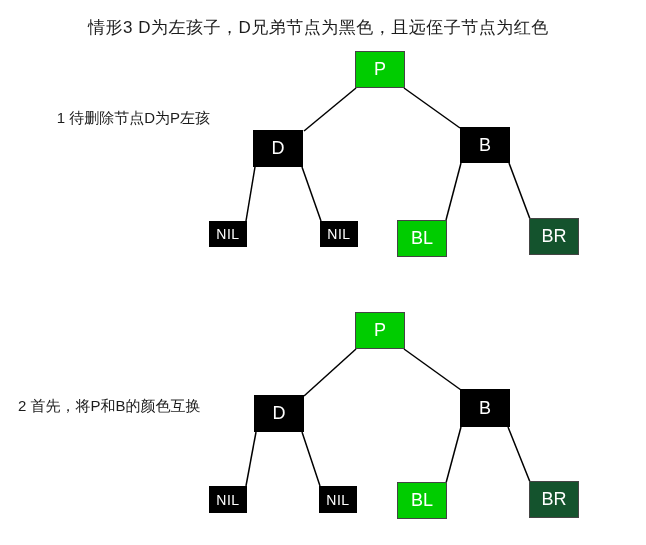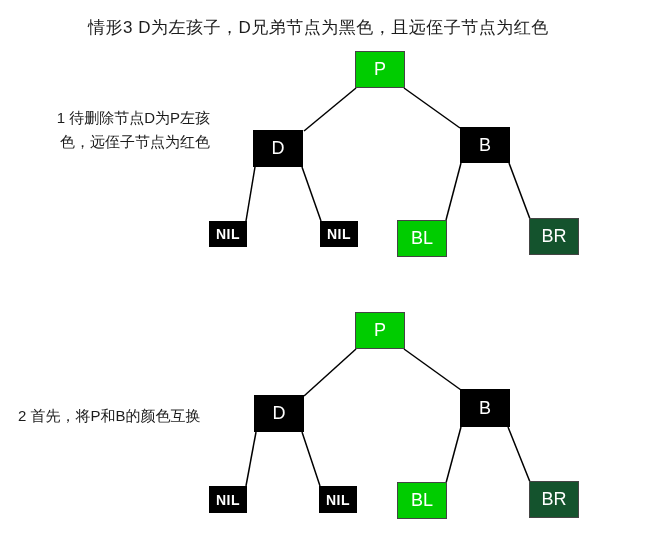--- a/index.html
+++ b/index.html
@@ -19,51 +19,50 @@
     letter-spacing:0.5px;
   }
   .caption{
     position:absolute;
     color:#1c1c1c;
     font-size:15px;
     line-height:24px;
     text-align:right;
   }
   .caption-1{left:4px;top:106px;width:206px;}
-  .caption-2{left:18px;top:404px;width:240px;text-align:left;white-space:nowrap;}
+  .caption-2{left:18px;top:394px;width:240px;text-align:left;white-space:nowrap;}
   .edges{
     position:absolute;left:0;top:0;width:646px;height:545px;
   }
   .node{
     position:absolute;
     display:flex;align-items:center;justify-content:center;
     color:#ffffff;
     font-size:18px;
     box-sizing:border-box;
     border:1px solid #444;
   }
   .node.nil{
     font-size:14px;
-    font-weight:bold;
+    font-weight:normal;
     letter-spacing:0.5px;
   }
   .c-green{background:#00cc00;}
   .c-red{background:#14532d;}
   .c-black{background:#000000;border-color:#000;}
 </style>
 </head>
 <body>
 
 <div class="canvas">
 
   <div class="title">情形3 D为左孩子，D兄弟节点为黑色，且远侄子节点为红色</div>
 
   <div class="caption caption-1">
     <div>1 待删除节点D为P左孩</div>
-    <div>色，远侄子节点为红色</div>
   </div>
 
   <div class="caption caption-2">
     <div>2 首先，将P和B的颜色互换</div>
   </div>
 
   <svg class="edges" width="646" height="545" viewBox="0 0 646 545" xmlns="http://www.w3.org/2000/svg">
 
     <line x1="356" y1="88" x2="304" y2="131" stroke="#000" stroke-width="1.5"></line>
     <line x1="404" y1="88" x2="460" y2="128" stroke="#000" stroke-width="1.5"></line>

